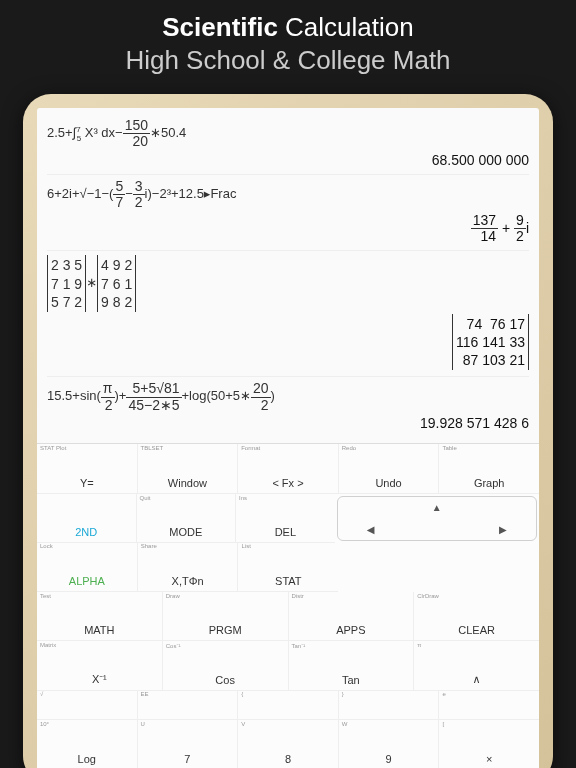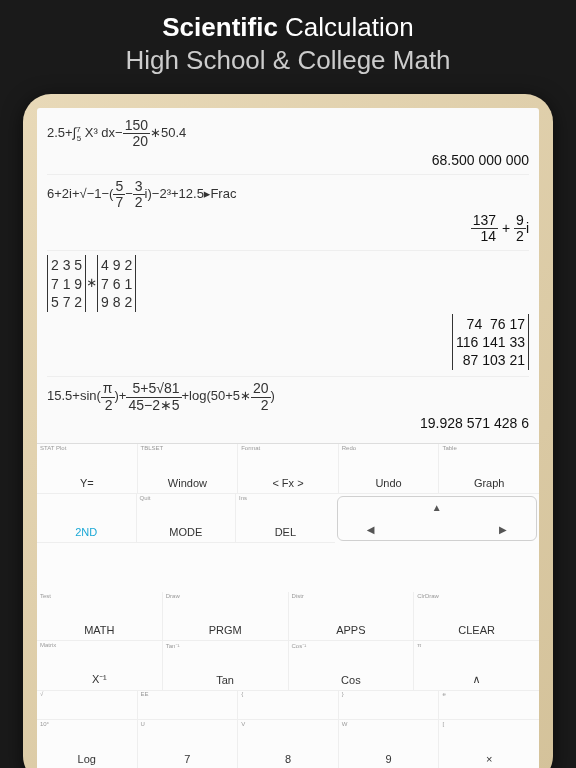--- a/index.html
+++ b/index.html
@@ -128,20 +128,34 @@
               <span class="main ">DEL</span>
             </div>
           </div>
     <div class="dpad">
       <div class="arr-up">▲</div>
       <div class="arr-l">◀</div>
       <div class="arr-r">▶</div>
     </div>
   </div>
   <div class="krow" style="margin-top:-1px">
+    <div id="kr3" style="display:flex;flex:3">
+            <div class="key">
+              <span class="sup">Lock</span>
+              <span class="main c-green">ALPHA</span>
+            </div>
+            <div class="key">
+              <span class="sup">Share</span>
+              <span class="main ">X,TΦn</span>
+            </div>
+            <div class="key">
+              <span class="sup">List</span>
+              <span class="main ">STAT</span>
+            </div>
+          </div>
     <div style="flex:2"></div>
   </div>
   <div class="krow" id="kr4">
           <div class="key">
             <span class="sup">Test</span>
             <span class="main ">MATH</span>
           </div>
           <div class="key">
             <span class="sup">Draw</span>
             <span class="main ">PRGM</span>
@@ -154,28 +168,28 @@
             <span class="sup">ClrDraw</span>
             <span class="main ">CLEAR</span>
           </div>
         </div>
   <div class="krow" id="kr5">
           <div class="key">
             <span class="sup">Matrix</span>
             <span class="main ">X⁻¹</span>
           </div>
           <div class="key">
+            <span class="sup">Cos⁻¹</span>
+            <span class="main ">Cos</span>
+          </div>
+          <div class="key">
             <span class="sup">Tan⁻¹</span>
             <span class="main ">Tan</span>
           </div>
           <div class="key">
-            <span class="sup">Cos⁻¹</span>
-            <span class="main ">Cos</span>
-          </div>
-          <div class="key">
             <span class="sup">π</span>
             <span class="main ">∧</span>
           </div>
         </div>
   <div class="krow hiderow" id="kr6">
           <div class="key">
             <span class="sup">√</span>
           </div>
           <div class="key">
             <span class="sup">EE</span>

